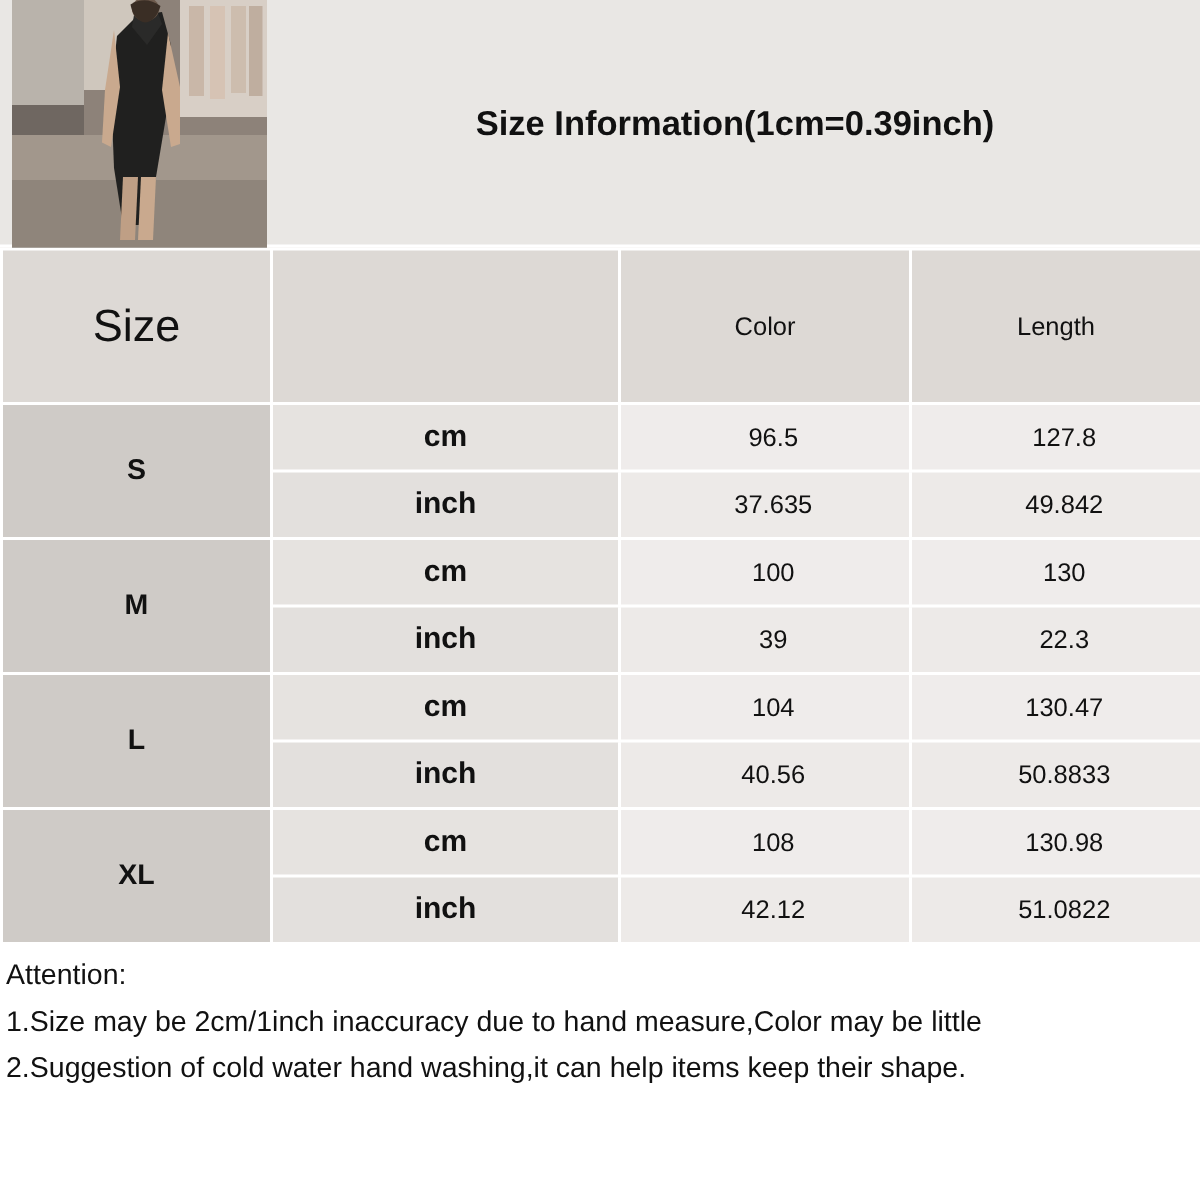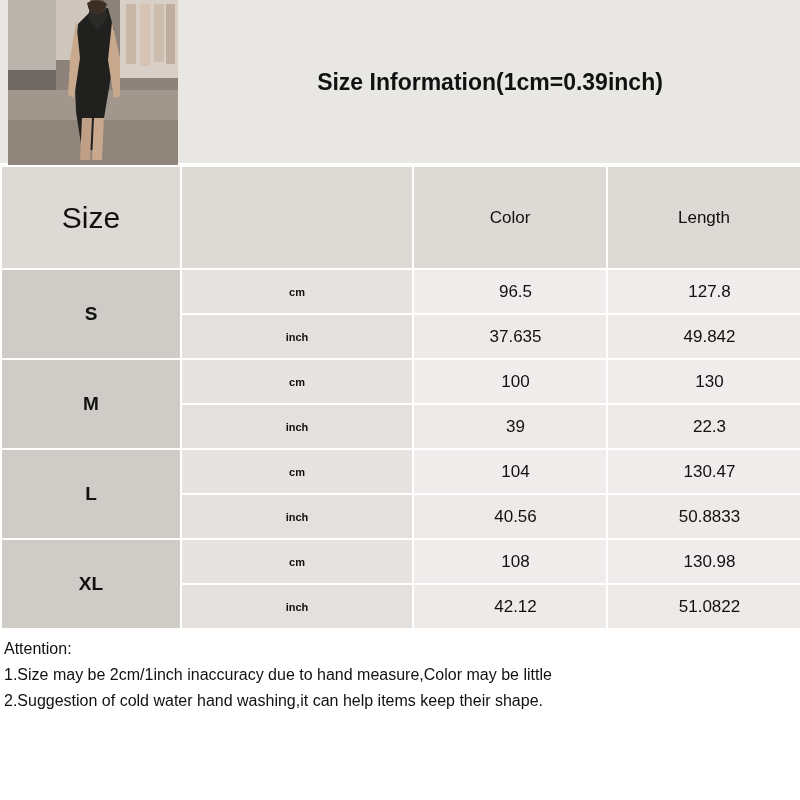--- a/index.html
+++ b/index.html
@@ -87,38 +87,38 @@
     height: 103px;
   }
 
   .cell-size {
     background: #cfcbc7;
     font-size: 19px;
     font-weight: bold;
   }
   .cell-unit {
     background: #e6e3e0;
-    font-size: 11px;
+    font-size: 20px;
     font-weight: bold;
     height: 45px;
   }
   .cell-val {
     background: #efeceb;
     font-size: 17px;
     font-weight: normal;
     height: 45px;
     padding-left: 12px;
   }
   .row-alt .cell-unit { background: #e3e0dd; }
   .row-alt .cell-val  { background: #edeae8; }
 
   
   .attention {
     padding: 6px 4px 0 4px;
-    font-size: 16px;
+    font-size: 19px;
     color: #111111;
     line-height: 1.62;
   }
   .attention div { white-space: nowrap; }
 </style>
 </head>
 <body>
 
 <div class="page">
 

